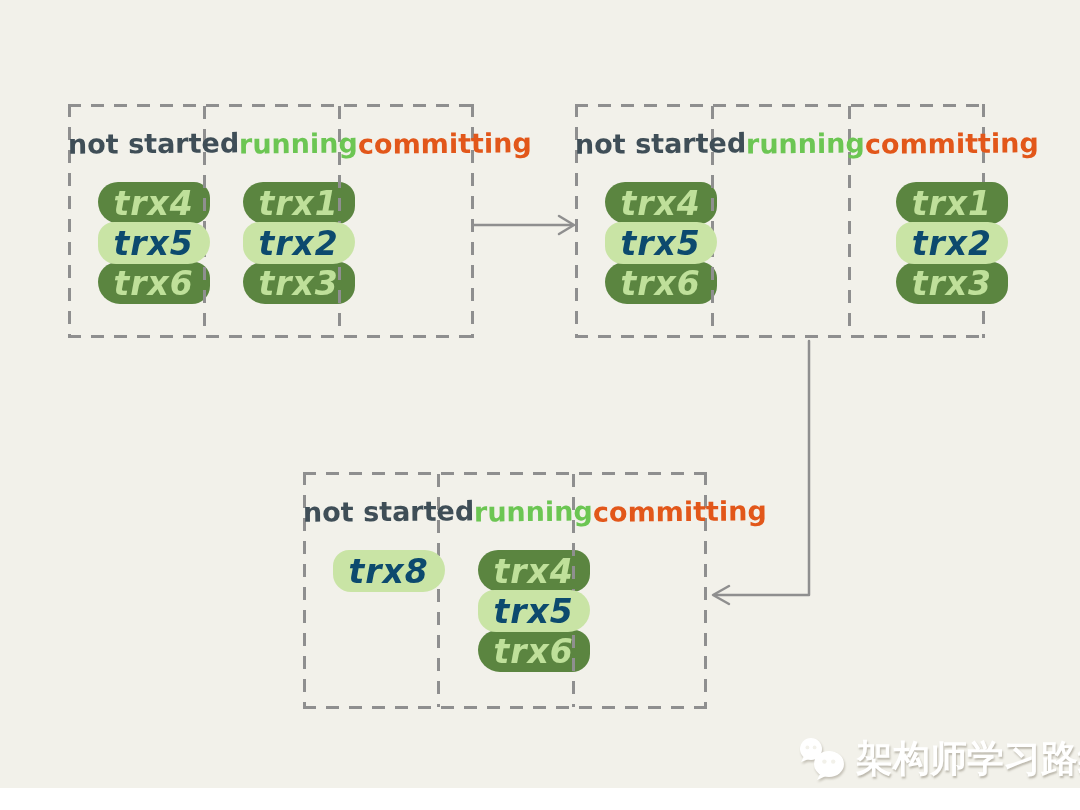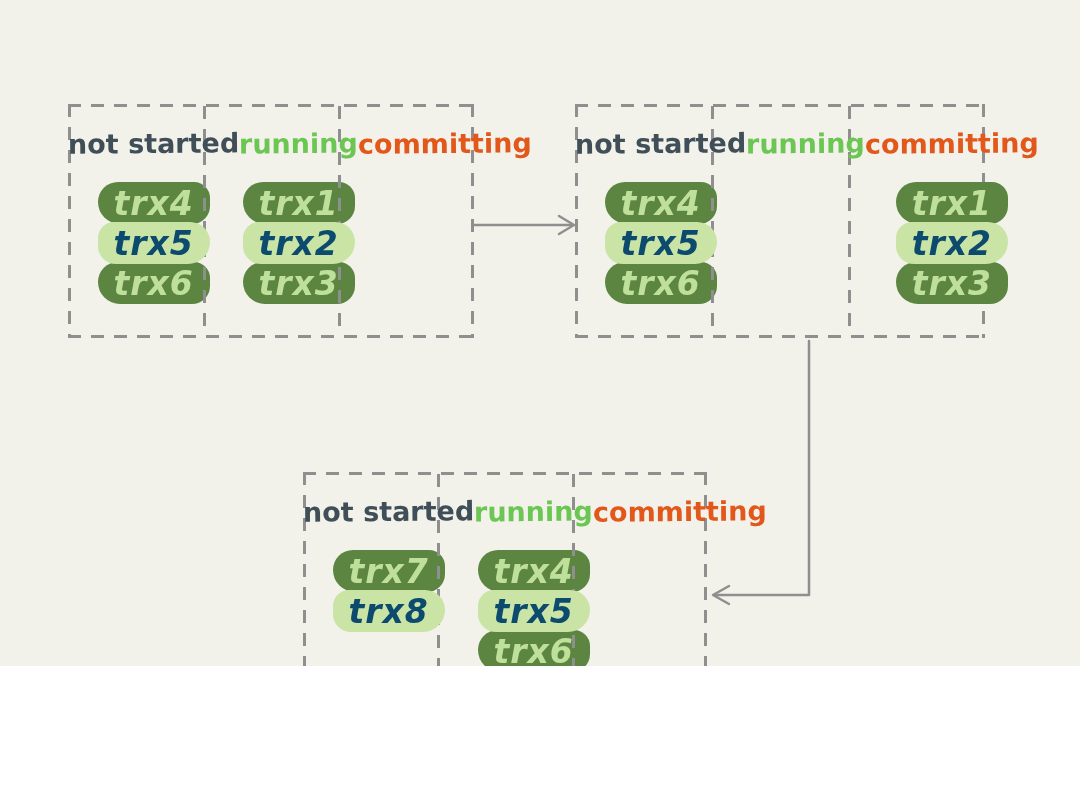--- a/index.html
+++ b/index.html
@@ -1,18 +1,18 @@
 <!DOCTYPE html>
 <html><head>
 <meta charset="utf-8">
 <style>
   html,body { margin:0; padding:0; }
   .canvas {
     position:relative;
-    width:1080px; height:666px;
+    width:1080px; height:788px;
     background:#f2f1ea;
     font-family:"DejaVu Sans", sans-serif;
     overflow:hidden;
   }
 
   
   .state-box {
     position:absolute;
     background-image:
       repeating-linear-gradient(90deg,#8f8f8f 0 13px,transparent 13px 23px),
@@ -118,21 +118,20 @@
     </div>
   </div>
 
   <div class="state-box" style="left:303px; top:472px; width:404px; height:237px;">
     <div class="divider d1"></div>
     <div class="divider d2"></div>
     <div class="cols">
       <div class="col">
         <div class="col-header h-notstarted">not started</div>
         <div class="pills">
-          <div class="pill dark">trx7</div>
           <div class="pill light">trx8</div>
         </div>
       </div>
       <div class="col">
         <div class="col-header h-running">running</div>
         <div class="pills">
           <div class="pill dark">trx4</div>
           <div class="pill light">trx5</div>
           <div class="pill dark">trx6</div>
         </div>

